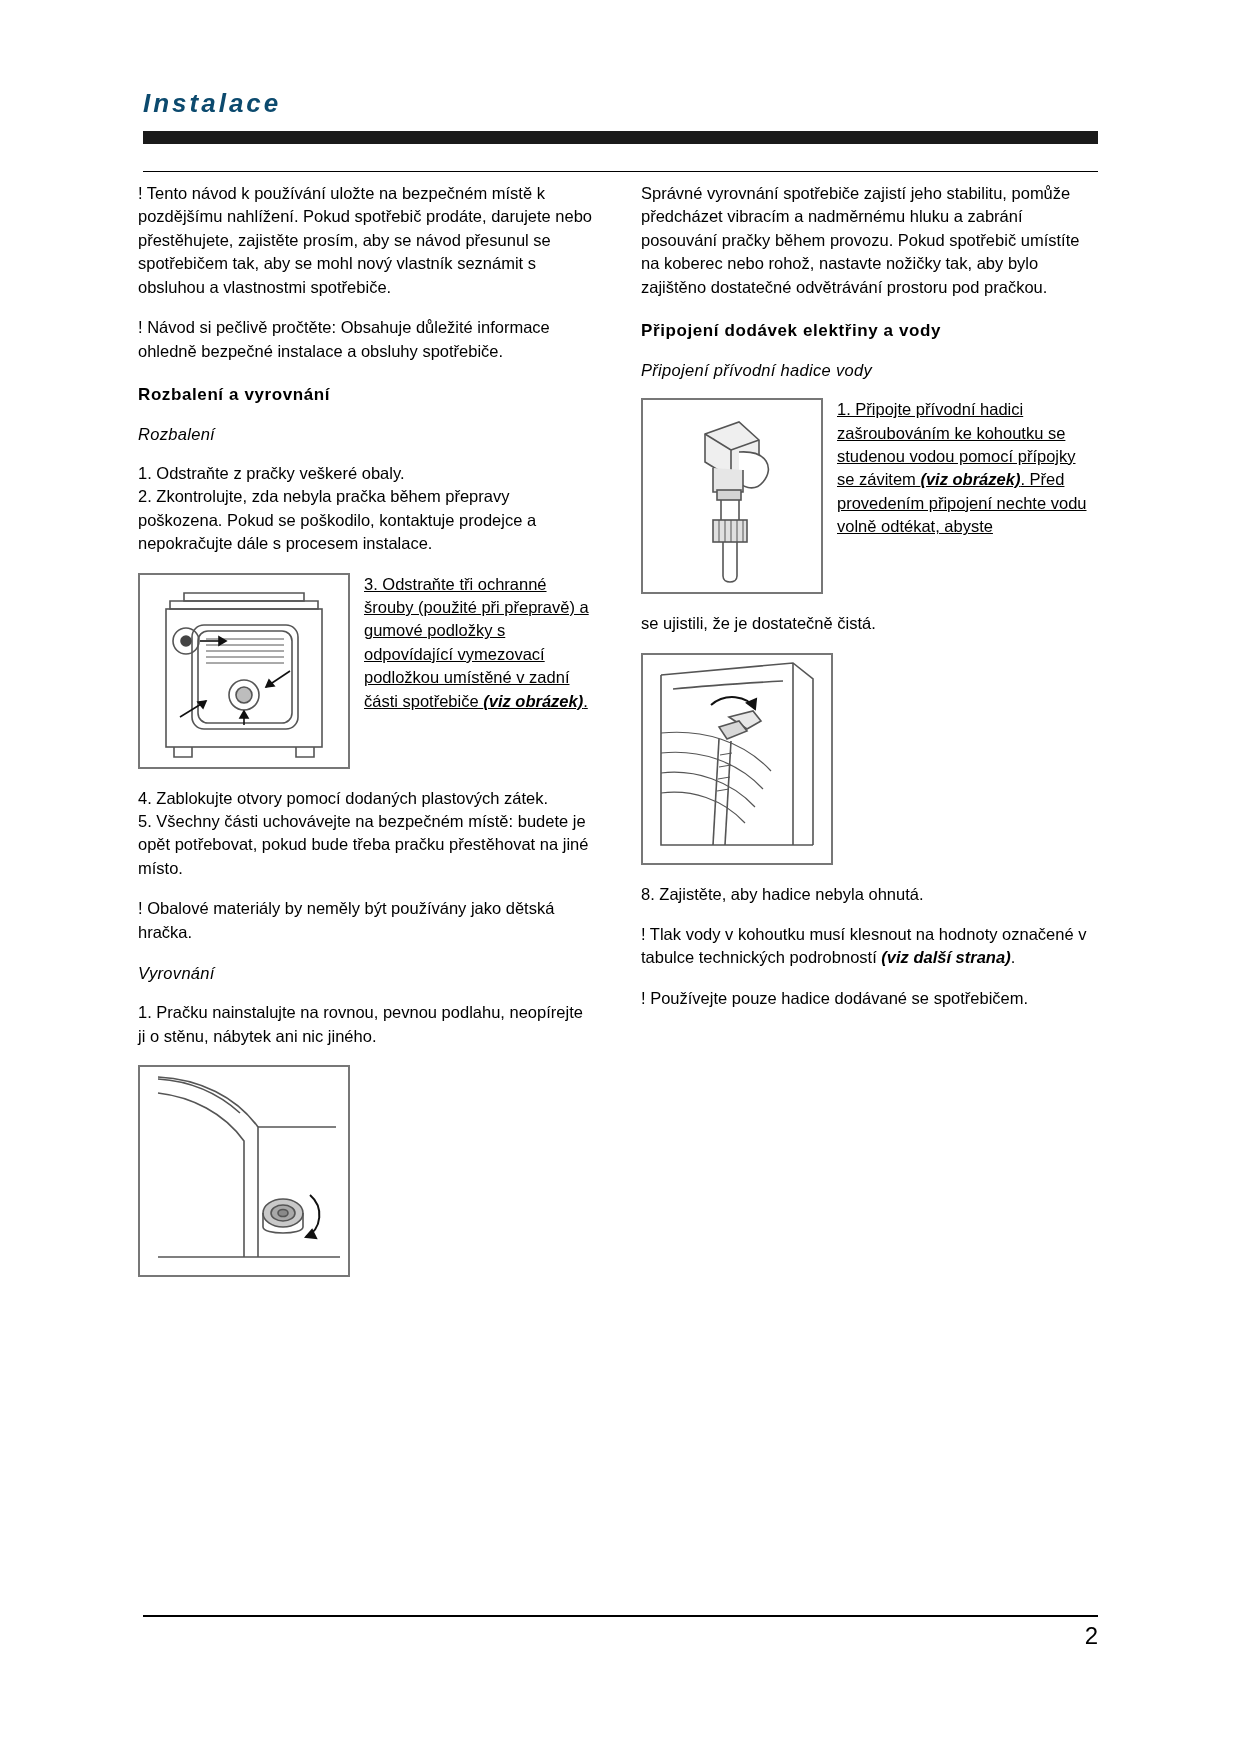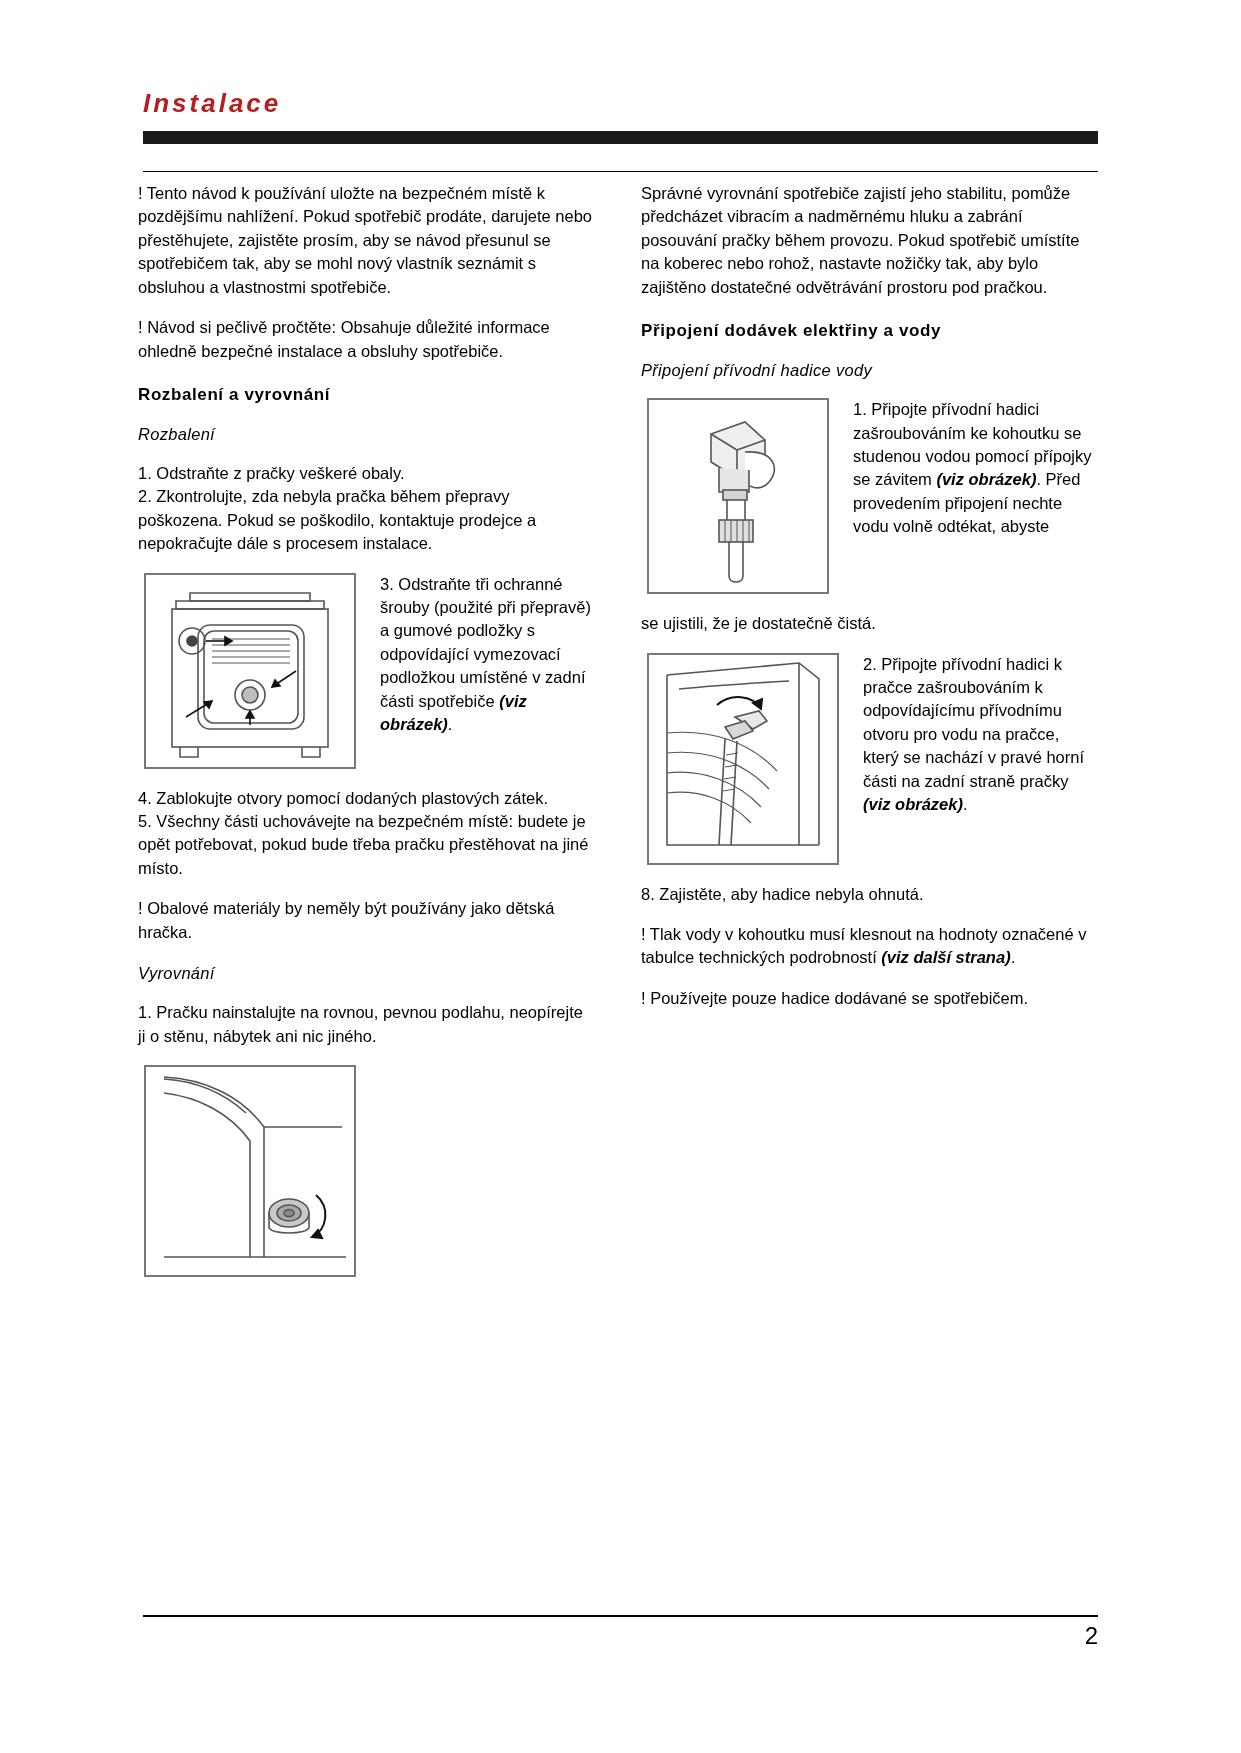--- a/index.html
+++ b/index.html
@@ -24,21 +24,21 @@
     position: absolute;
     left: 143px;
     top: 88px;
     width: 955px;
   }
   .header-title {
     font-size: 26px;
     font-weight: bold;
     font-style: italic;
     letter-spacing: 3px;
-    color: #b91c1c;
+    color: #0c4a6e;
   }
   .header-rule {
     margin-top: 12px;
     height: 13px;
     background: #1a1a1a;
   }
   .top-hairline {
     position: absolute;
     left: 143px;
     top: 171px;
@@ -79,22 +79,23 @@
     letter-spacing: 0.3px;
     margin: 20px 0 18px 0;
   }
   b.bi {
     font-weight: bold;
     font-style: italic;
   }
   
   .figrow {
     display: flex;
-    gap: 24px;
-    margin: 6px 0 18px 6px;
+    gap: 14px;
+    margin: 6px 0 18px 0;
+    text-decoration: underline;
   }
   .figrow .fig {
     flex: 0 0 auto;
   }
   .figrow .figtext {
     font-size: 16.5px;
     line-height: 1.42;
   }
   .fig-box {
     border: 2px solid #777;
@@ -307,23 +308,20 @@
                 </g>
 
                 <g stroke="#111" stroke-width="2">
                   <path d="M68 50 C82 38 104 40 112 54"></path>
                   <path d="M112 54 l1 -10 l-9 4 z" fill="#111"></path>
                 </g>
               </g>
             </svg>
           </div>
         </div>
-        <div class="figtext">
-          <span>2. Připojte přívodní hadici k pračce zašroubováním k odpovídajícímu přívodnímu otvoru pro vodu na pračce, který se nachází v pravé horní části na zadní straně pračky </span><b class="bi">(viz obrázek)</b><span>.</span>
-        </div>
       </div>
 
       <p>8. Zajistěte, aby hadice nebyla ohnutá.</p>
 
       <p>
         <span>! Tlak vody v kohoutku musí klesnout na hodnoty označené v tabulce technických podrobností </span><b class="bi">(viz další strana)</b><span>.</span>
       </p>
 
       <p>! Používejte pouze hadice dodávané se spotřebičem.</p>
 

